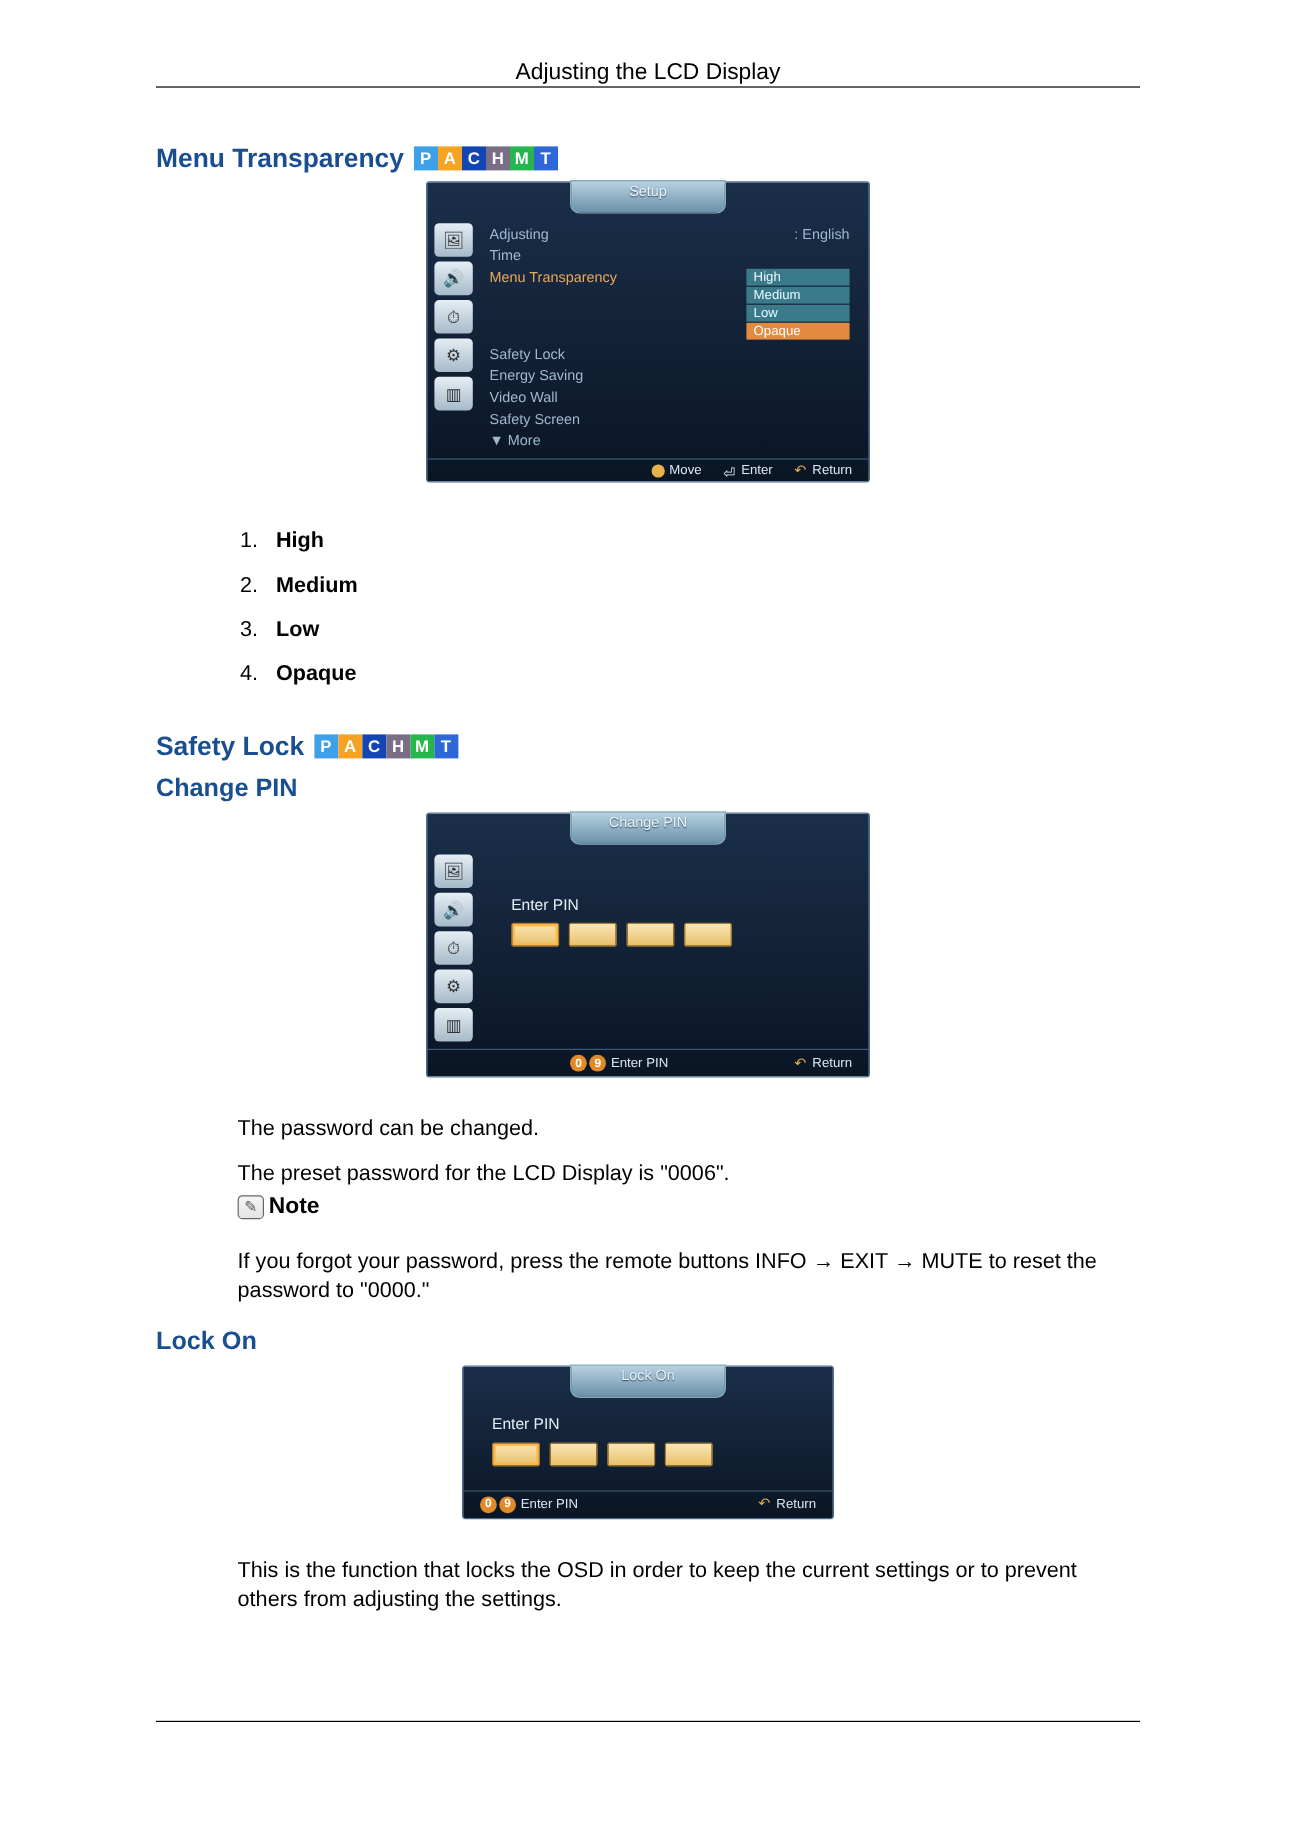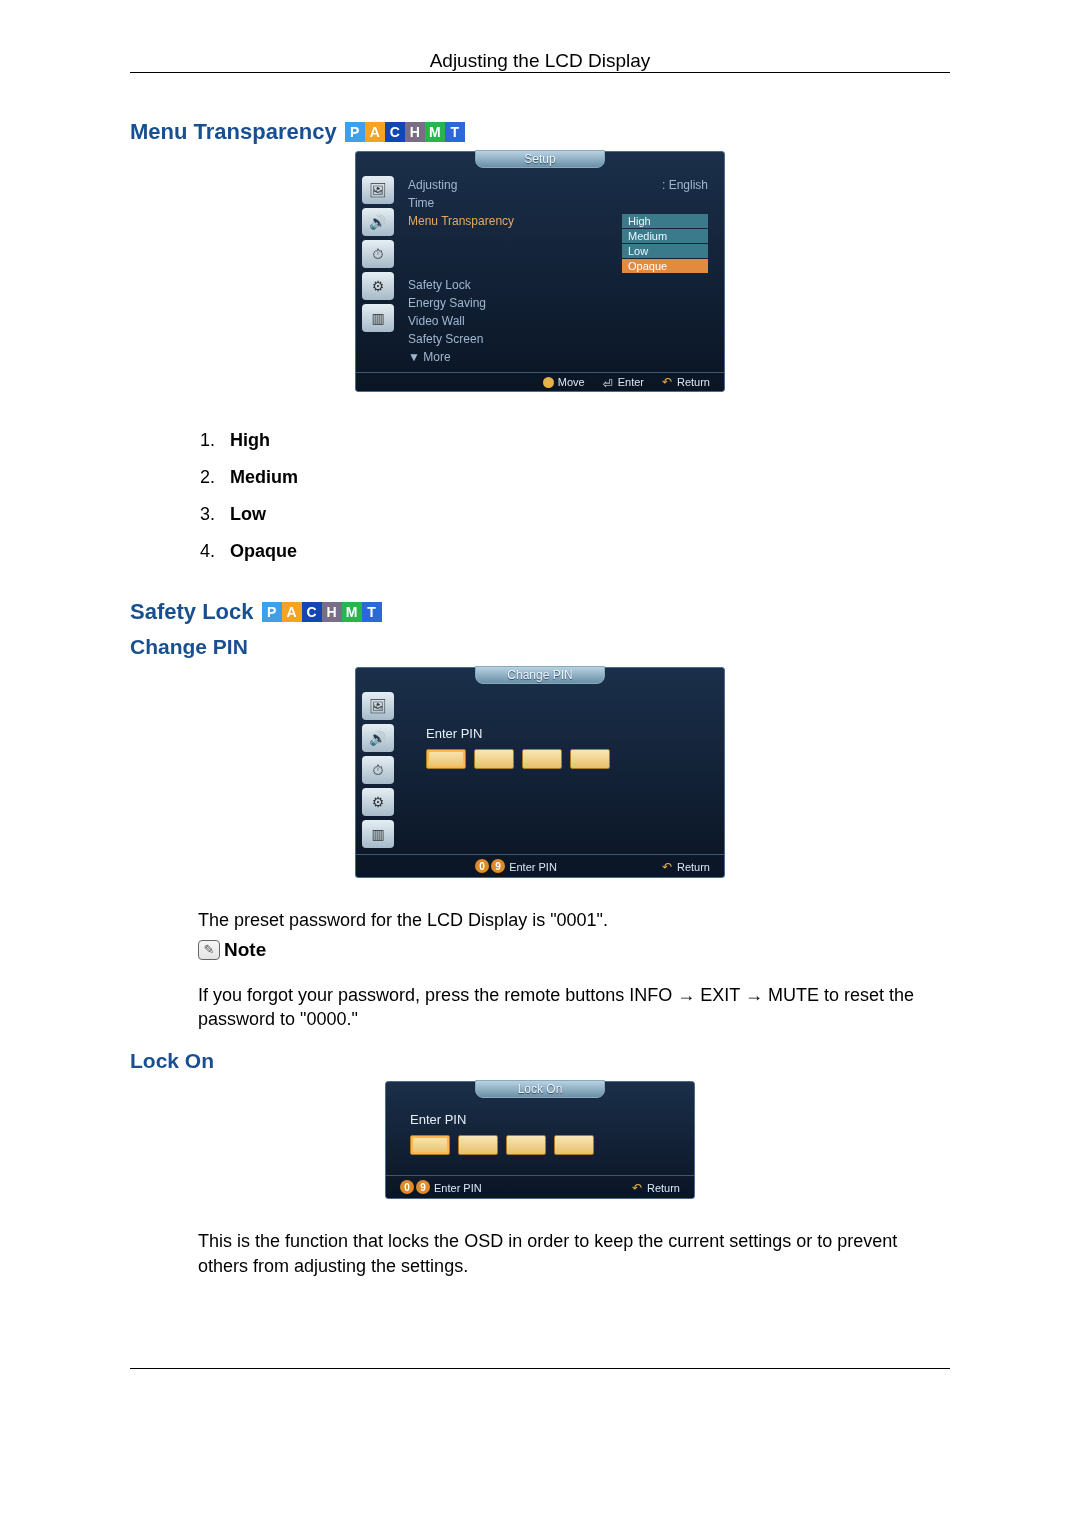--- a/index.html
+++ b/index.html
@@ -13,34 +13,34 @@
   .pachmt span { display: inline-block; width: 20px; height: 20px; font-size: 14px; font-weight: bold; color: #fff; text-align: center; line-height: 20px; }
   .p { background: #3da0e8; }
   .a { background: #f6a223; }
   .c { background: #1346b2; }
   .h { background: #7a6d86; }
   .m { background: #27b54d; }
   .t { background: #2d67d8; }
   .osd-figure { display: flex; justify-content: center; margin: 6px 0 30px; }
   .osd-box { width: 370px; background: linear-gradient(#1b2f4a,#0a1524); border: 1px solid #4a6b8d; border-radius: 3px; font-size: 12px; color: #cfe6ff; }
   .osd-box.sm { width: 310px; }
-  .osd-tab { margin: 0 auto; margin-top: -2px; width: 130px; height: 18px; background: linear-gradient(#b8d2e2,#6a90a8); border: 1px solid #8ab; border-radius: 0 0 8px 8px; text-align: center; font-size: 12px; color: #e9f6ff; text-shadow: 0 1px 1px #345; line-height: 16px; }
+  .osd-tab { margin: 0 auto; margin-top: -2px; width: 130px; height: 28px; background: linear-gradient(#b8d2e2,#6a90a8); border: 1px solid #8ab; border-radius: 0 0 8px 8px; text-align: center; font-size: 12px; color: #e9f6ff; text-shadow: 0 1px 1px #345; line-height: 16px; }
   .osd-body { display: flex; padding: 8px 10px 6px 6px; }
   .osd-icons { width: 40px; display: flex; flex-direction: column; gap: 4px; }
   .osd-ic { width: 32px; height: 28px; border-radius: 4px; background: linear-gradient(#e6eef4,#a6bac9); display: flex; align-items: center; justify-content: center; color: #333; font-size: 14px; }
   .osd-menu { flex: 1; padding: 0 6px; }
   .osd-row { display: flex; justify-content: space-between; padding: 2px 0; color: #9fb7cf; }
   .osd-row .lbl { color: #9fb7cf; }
   .osd-row.hl .lbl { color: #e9a85a; }
   .osd-row .val { color: #9fb7cf; }
   .trans-list { width: 86px; }
   .trans-opt { background: #3a7a8a; color: #eaf7ff; padding: 1px 6px; margin-bottom: 1px; font-size: 11px; }
   .trans-opt.sel { background: #e28a3e; color: #fff; }
   .osd-footer { display: flex; justify-content: flex-end; gap: 18px; padding: 3px 14px; font-size: 11px; color: #d9e8f4; border-top: 1px solid #3c5872; }
-  .osd-footer .item { display: inline-flex; align-items: flex-end; gap: 4px; }
+  .osd-footer .item { display: inline-flex; align-items: center; gap: 4px; }
   .ficon { display: inline-block; width: 11px; height: 11px; border-radius: 50%; background: #e6b24a; }
   .ficon.ret { background: transparent; color: #e6b24a; font-size: 12px; line-height: 11px; }
   .ficon.enter { background: transparent; color: #d9e8f4; font-size: 12px; }
   .para { font-size: 18px; color: #000; margin: 20px 0 20px 68px; line-height: 1.35; }
   .para.tight { margin-top: 12px; margin-bottom: 6px; }
   ol.opts { margin: 0 0 28px 90px; }
   ol.opts li { font-size: 18px; padding: 8px 0 8px 10px; }
   ol.opts li .b { font-weight: bold; }
   .sub-title { color: #194f91; font-weight: bold; font-size: 21px; margin: 10px 0 8px 0; }
   .note-row { display: inline-flex; align-items: center; gap: 4px; margin-left: 68px; margin-bottom: 10px; }
@@ -195,21 +195,22 @@
             <span>Enter PIN</span>
           </span>
           <span class="item">
               <span class="ficon ret">↶</span>
               <span>Return</span>
             </span>
         </div>
       </div>
     </div>
 
-    <div class="para tight">The preset password for the LCD Display is "0001".</div>
+    <div class="para tight">The password can be changed.</div>
+    <div class="para tight">The preset password for the LCD Display is "0006".</div>
     <div class="note-row">
       <span class="note-ic">✎</span>
       <span class="note-lbl">Note</span>
     </div>
     <div class="para tight">If you forgot your password, press the remote buttons INFO  → EXIT → MUTE to reset the password to "0000."</div>
 
     
     <div class="sub-title" style="margin-top:18px">Lock On</div>
 
     <div class="osd-figure">

